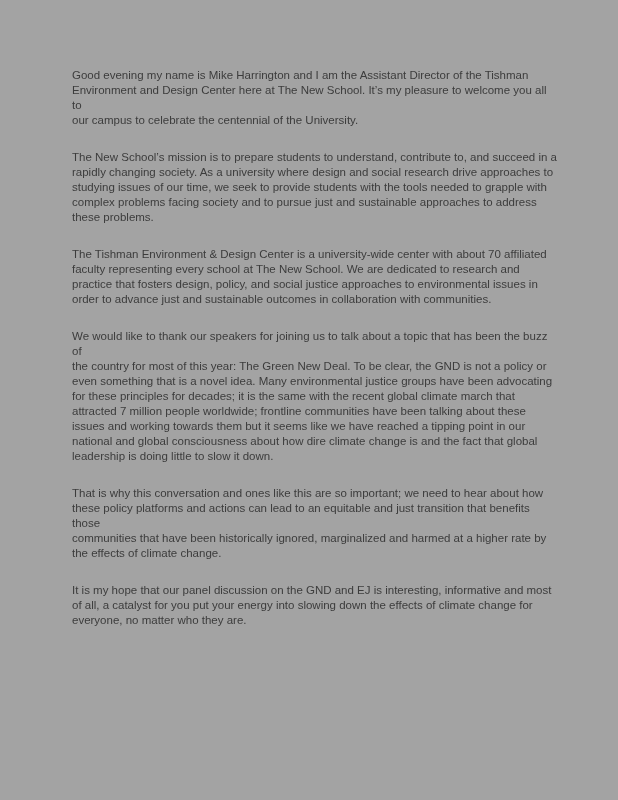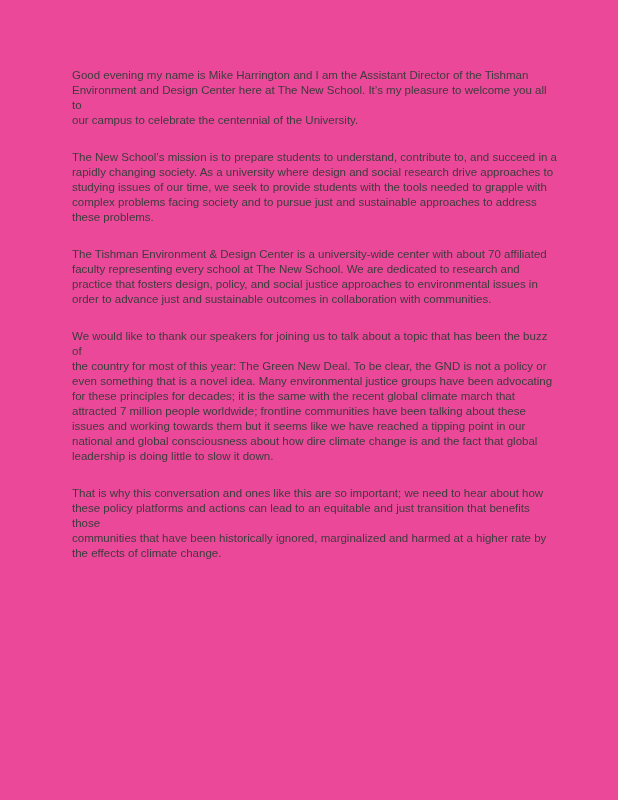--- a/index.html
+++ b/index.html
@@ -4,21 +4,21 @@
 <style>
   html, body {
     margin: 0;
     padding: 0;
     background: #ffffff;
   }
   .page {
     position: relative;
     width: 618px;
     height: 800px;
-    background: #ec4899;
+    background: #a3a3a3;
     overflow: hidden;
     font-family: "Liberation Sans", "DejaVu Sans", sans-serif;
   }
   .doc-content {
     position: absolute;
     top: 68px;
     left: 72px;
     width: 487px;
     color: #3c3c3c;
     font-size: 11.5px;
@@ -52,14 +52,17 @@
 even something that is a novel idea. Many environmental justice groups have been advocating
 for these principles for decades; it is the same with the recent global climate march that
 attracted 7 million people worldwide; frontline communities have been talking about these
 issues and working towards them but it seems like we have reached a tipping point in our
 national and global consciousness about how dire climate change is and the fact that global
 leadership is doing little to slow it down.</p>
     <p>That is why this conversation and ones like this are so important; we need to hear about how
 these policy platforms and actions can lead to an equitable and just transition that benefits those
 communities that have been historically ignored, marginalized and harmed at a higher rate by
 the effects of climate change.</p>
+    <p>It is my hope that our panel discussion on the GND and EJ is interesting, informative and most
+of all, a catalyst for you put your energy into slowing down the effects of climate change for
+everyone, no matter who they are.</p>
   </div>
 </div>
 
 </body></html>

